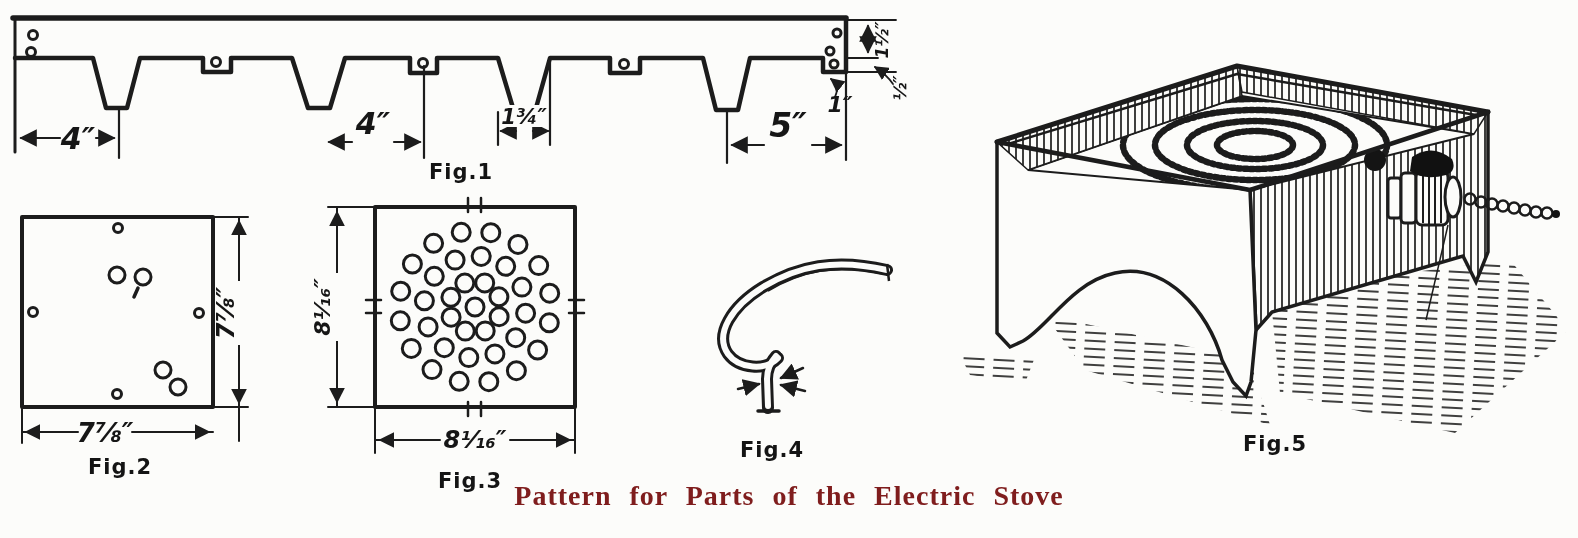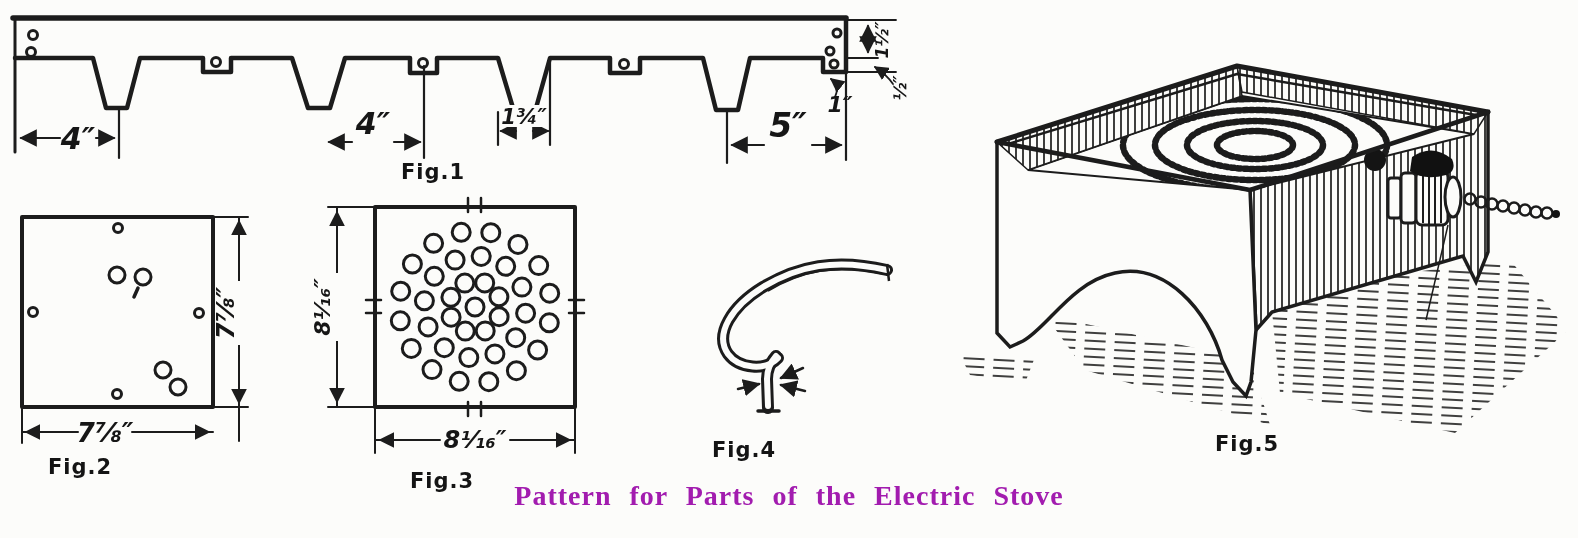--- a/index.html
+++ b/index.html
@@ -1,26 +1,26 @@
 <!DOCTYPE html>
 <html><head>
 <meta charset="utf-8">
 <style>
   html,body{margin:0;padding:0;background:#ffffff;}
   #page{position:relative;width:1578px;height:538px;background:#fcfcfa;overflow:hidden;
         font-family:"Liberation Sans",sans-serif;color:#1b1b1b;}
   svg{position:absolute;overflow:visible;}
   .ink{stroke:#1c1c1c;fill:none;stroke-linecap:round;stroke-linejoin:round;}
   .dimtxt{font-family:"DejaVu Sans",sans-serif;font-weight:bold;font-style:italic;fill:#161616;}
-  .figlabel{position:absolute;width:120px;
+  .figlabel{position:absolute;width:120px;text-align:center;
             font-family:"DejaVu Sans",sans-serif;font-weight:bold;font-size:21px;
             letter-spacing:1px;color:#141414;}
   #caption{position:absolute;left:0;top:480px;width:1578px;text-align:center;
            font-family:"Liberation Serif",serif;font-weight:bold;font-size:28px;
-           letter-spacing:1px;word-spacing:10px;color:#a21caf;}
+           letter-spacing:1px;word-spacing:10px;color:#7f1d1d;}
   .bgfill{fill:#fcfcfa;}
 </style>
 </head>
 <body>
 
 <div id="page">
 
   <svg style="left:0;top:0" width="940" height="192" viewBox="0 0 940 192">
     <defs>
       <marker id="ar1" viewBox="0 0 10 10" refX="9" refY="5" markerWidth="8" markerHeight="8" orient="auto-start-reverse">
@@ -280,19 +280,19 @@
         <circle cx="564" cy="183" r="5.5"></circle>
           <circle cx="575" cy="185" r="5.5"></circle>
         <circle cx="586" cy="187" r="5.5"></circle>
           <circle cx="597" cy="188" r="5.5"></circle>
       </g>
       <circle cx="606" cy="189" r="4" fill="#141414"></circle>
     </g>
   </svg>
 
   <div class="figlabel" style="left:401px;top:160px">Fig.1</div>
-  <div class="figlabel" style="left:48px;top:455px">Fig.2</div>
+  <div class="figlabel" style="left:60px;top:455px">Fig.2</div>
   <div class="figlabel" style="left:410px;top:469px">Fig.3</div>
   <div class="figlabel" style="left:712px;top:438px">Fig.4</div>
   <div class="figlabel" style="left:1215px;top:432px">Fig.5</div>
 
   <div id="caption">Pattern for Parts of the Electric Stove</div>
 </div>
 
 </body></html>

